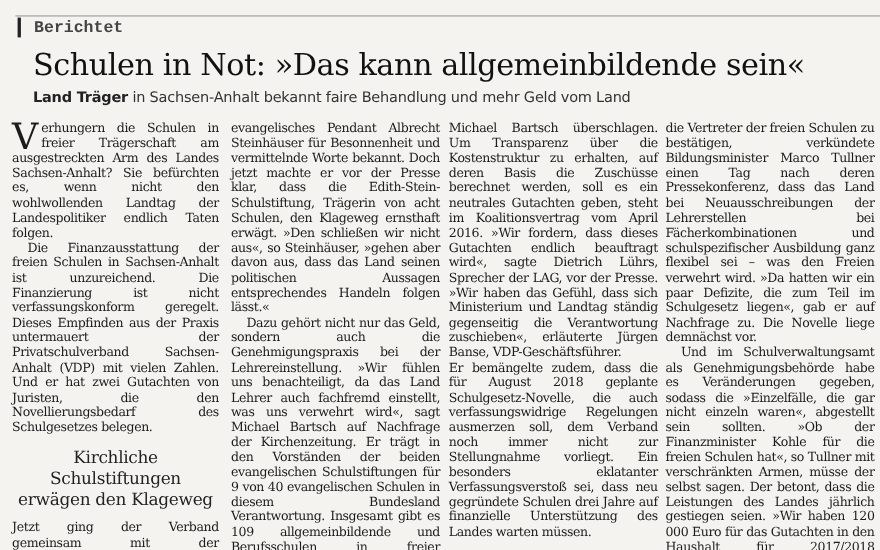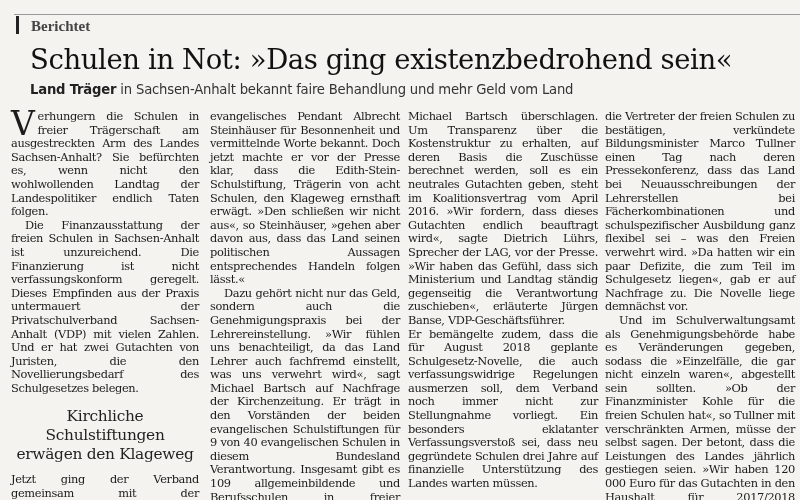--- a/index.html
+++ b/index.html
@@ -9,21 +9,21 @@
     font-family:"DejaVu Serif", serif;
     color:#1b1b1b;
     position:relative;
   }
   .topline {
     position:absolute; left:14px; top:14px; width:786px; height:1px; background:#9a9a9a;
   }
   .kicker {
     position:absolute; left:16px; top:16px; height:18px;
     border-left:3px solid #222; padding-left:12px;
-    font-family:Liberation Serif, serif; font-weight:bold; font-size:15px; color:#444;
+    font-family:Liberation Mono, monospace; font-weight:bold; font-size:15px; color:#444;
     line-height:20px;
   }
   .headline {
     position:absolute; left:30px; top:43px;
     font-family:"DejaVu Serif", serif; font-size:27.5px; letter-spacing:-0.4px; color:#111;
     white-space:nowrap; line-height:32px;
   }
   .subhead {
     position:absolute; left:30px; top:82px;
     font-family:"DejaVu Sans", sans-serif; font-size:13.2px; color:#333; white-space:nowrap;
@@ -47,21 +47,21 @@
   .subtitle {
     text-align:center; font-size:15.4px; line-height:19px; margin:12px 0 9px 0; letter-spacing:-0.3px;
     color:#222;
   }
 </style>
 </head>
 <body>
 
 <div class="topline"></div>
 <div class="kicker">Berichtet</div>
-<div class="headline">Schulen in Not: »Das ging existenzbedrohend sein«</div>
+<div class="headline">Schulen in Not: »Das kann allgemeinbildende sein«</div>
 <div class="subhead"><b>Land Träger</b><span> in Sachsen-Anhalt bekannt faire Behandlung und mehr Geld vom Land</span></div>
 
 <div class="col c1">
   <p class="first"><span class="dropcap">V</span><span>erhungern die Schulen in freier Trägerschaft am ausgestreckten Arm des Landes Sachsen-Anhalt? Sie befürchten es, wenn nicht den wohlwollenden Landtag der Landespolitiker endlich Taten folgen.</span></p>
   <p>Die Finanzausstattung der freien Schulen in Sachsen-Anhalt ist unzureichend. Die Finanzierung ist nicht verfassungskonform geregelt. Dieses Empfinden aus der Praxis untermauert der Privatschulverband Sachsen-Anhalt (VDP) mit vielen Zahlen. Und er hat zwei Gutachten von Juristen, die den Novellierungsbedarf des Schulgesetzes belegen.</p>
   <div class="subtitle">Kirchliche Schulstiftungen erwägen den Klageweg</div>
   <p class="first">Jetzt ging der Verband gemeinsam mit der Landesarbeitsgemeinschaft der christlich orientierten Schulen (LAG) und den Beauftragten der Kirchen beim Land in die Öffentlichkeit, denn »wir stehen ziemlich mit dem Rücken an der Wand«, bekannte Stephan Rether. Der Leiter des Katholischen Büros beim Land ist ebenso wie sein</p>
 </div>
 
 <div class="col c2">

